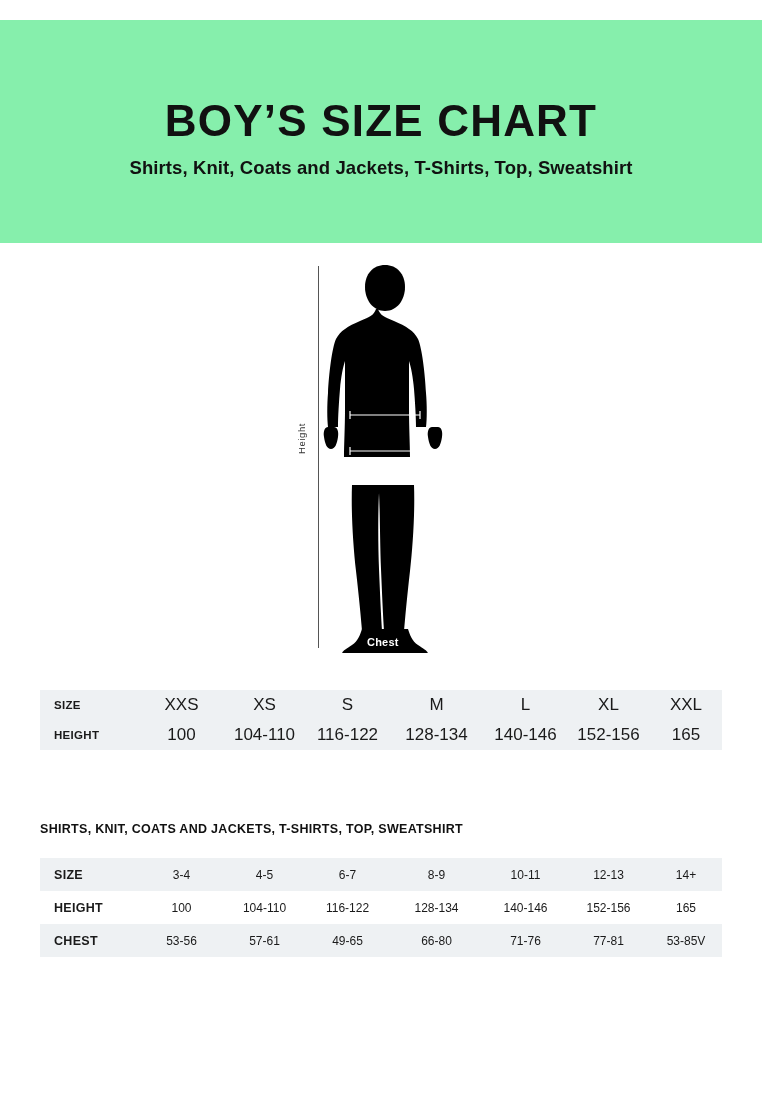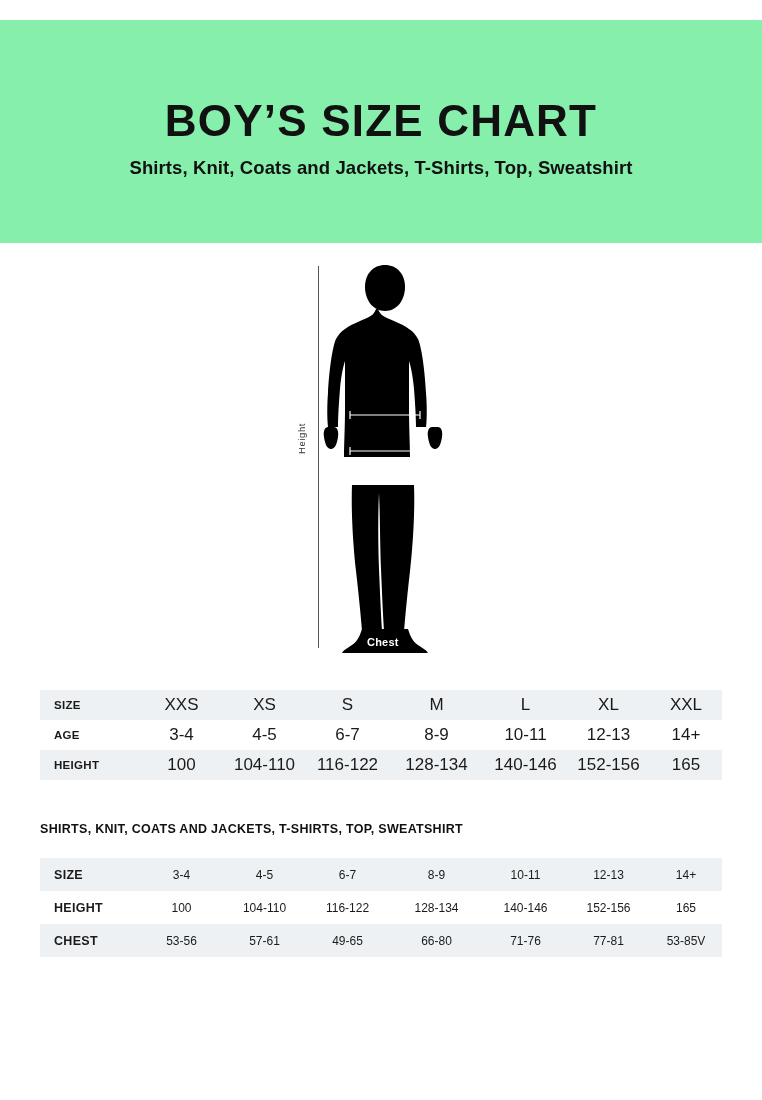--- a/index.html
+++ b/index.html
@@ -254,30 +254,20 @@
       <tr class="shade">
         <td class="rowhead">SIZE</td>
         <td>XXS</td>
         <td>XS</td>
         <td>S</td>
         <td>M</td>
         <td>L</td>
         <td>XL</td>
         <td>XXL</td>
       </tr>
-      <tr class="plain">
-        <td class="rowhead">AGE</td>
-        <td>3-4</td>
-        <td>4-5</td>
-        <td>6-7</td>
-        <td>8-9</td>
-        <td>10-11</td>
-        <td>12-13</td>
-        <td>14+</td>
-      </tr>
       <tr class="shade">
         <td class="rowhead">HEIGHT</td>
         <td>100</td>
         <td>104-110</td>
         <td>116-122</td>
         <td>128-134</td>
         <td>140-146</td>
         <td>152-156</td>
         <td>165</td>
       </tr>

